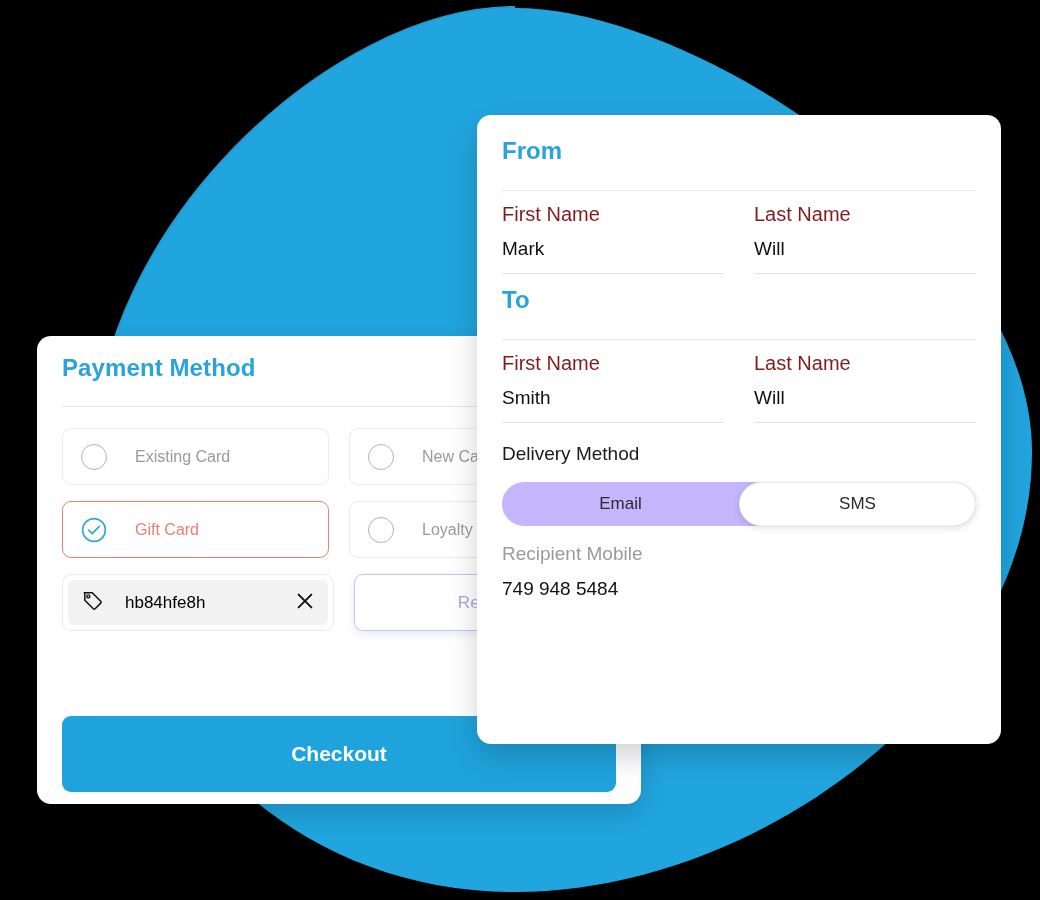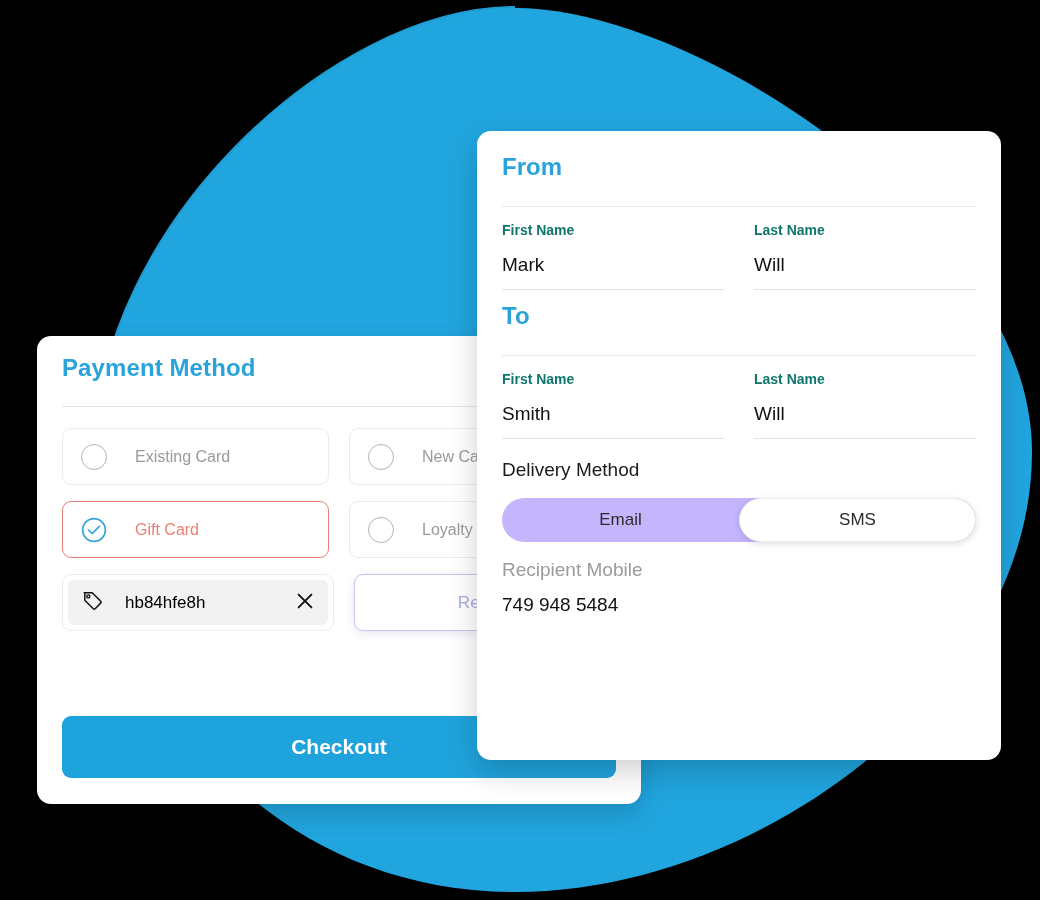--- a/index.html
+++ b/index.html
@@ -137,35 +137,35 @@
     font-size: 17px;
     color: #a6abe6;
     box-sizing: border-box;
   }
 
   .checkout-btn {
     position: absolute;
     left: 25px;
     top: 380px;
     width: 554px;
-    height: 62px;
+    height: 76px;
     background: #1fa3dc;
     border-radius: 9px;
     color: #ffffff;
     font-size: 21px;
     font-weight: bold;
     display: flex;
     align-items: center;
     justify-content: center;
   }
 
   
   #gift-card {
     left: 477px;
-    top: 131px;
+    top: 115px;
     width: 524px;
     height: 629px;
     box-shadow: 0 12px 30px rgba(0,0,0,0.18);
     padding: 0;
     overflow: hidden;
   }
   .gf-inner { padding: 0 25px; }
   .gf-heading {
     color: #2aa3db;
     font-size: 24px;
@@ -179,24 +179,23 @@
     background: #e8e8e8;
     margin-top: 25px;
   }
   .gf-row {
     display: grid;
     grid-template-columns: 1fr 1fr;
     column-gap: 30px;
   }
   .gf-field { padding-top: 10px; }
   .gf-field .lbl {
-    font-size: 14px;
-    color: #0f766e;
+    font-size: 20px;
+    color: #7f1d1d;
     line-height: 26px;
-    font-weight: bold;
   }
   .gf-field .val {
     font-size: 19px;
     color: #111111;
     line-height: 30px;
     padding-top: 7px;
   }
   .gf-field .underline {
     height: 1px;
     background: #e2e2e2;

